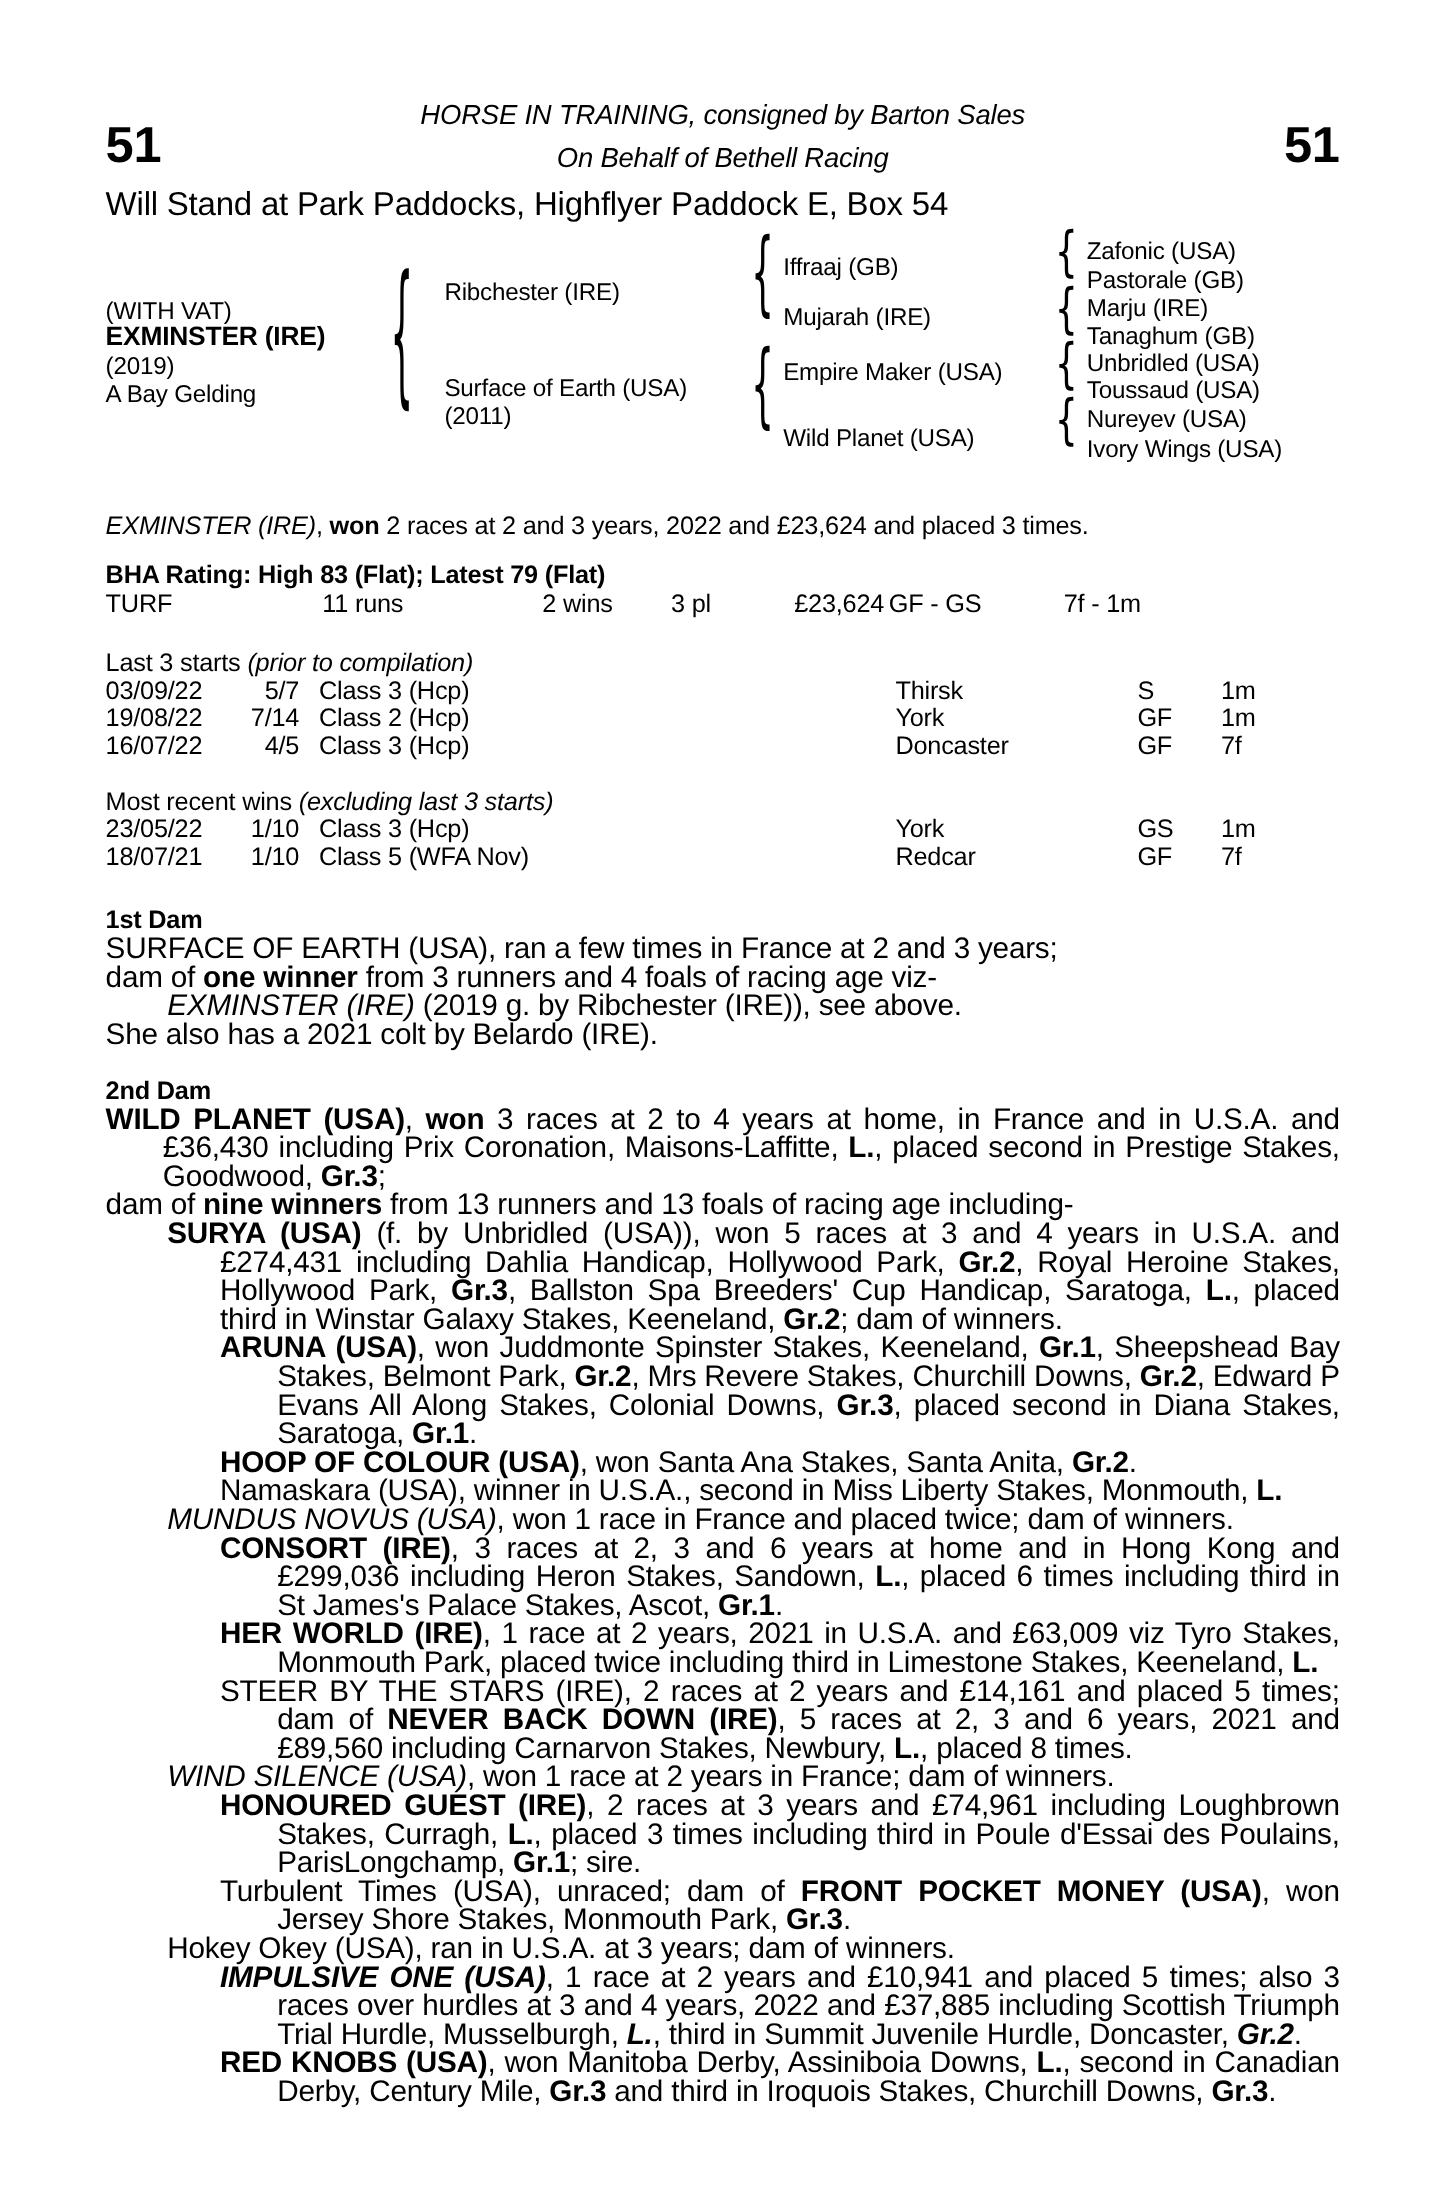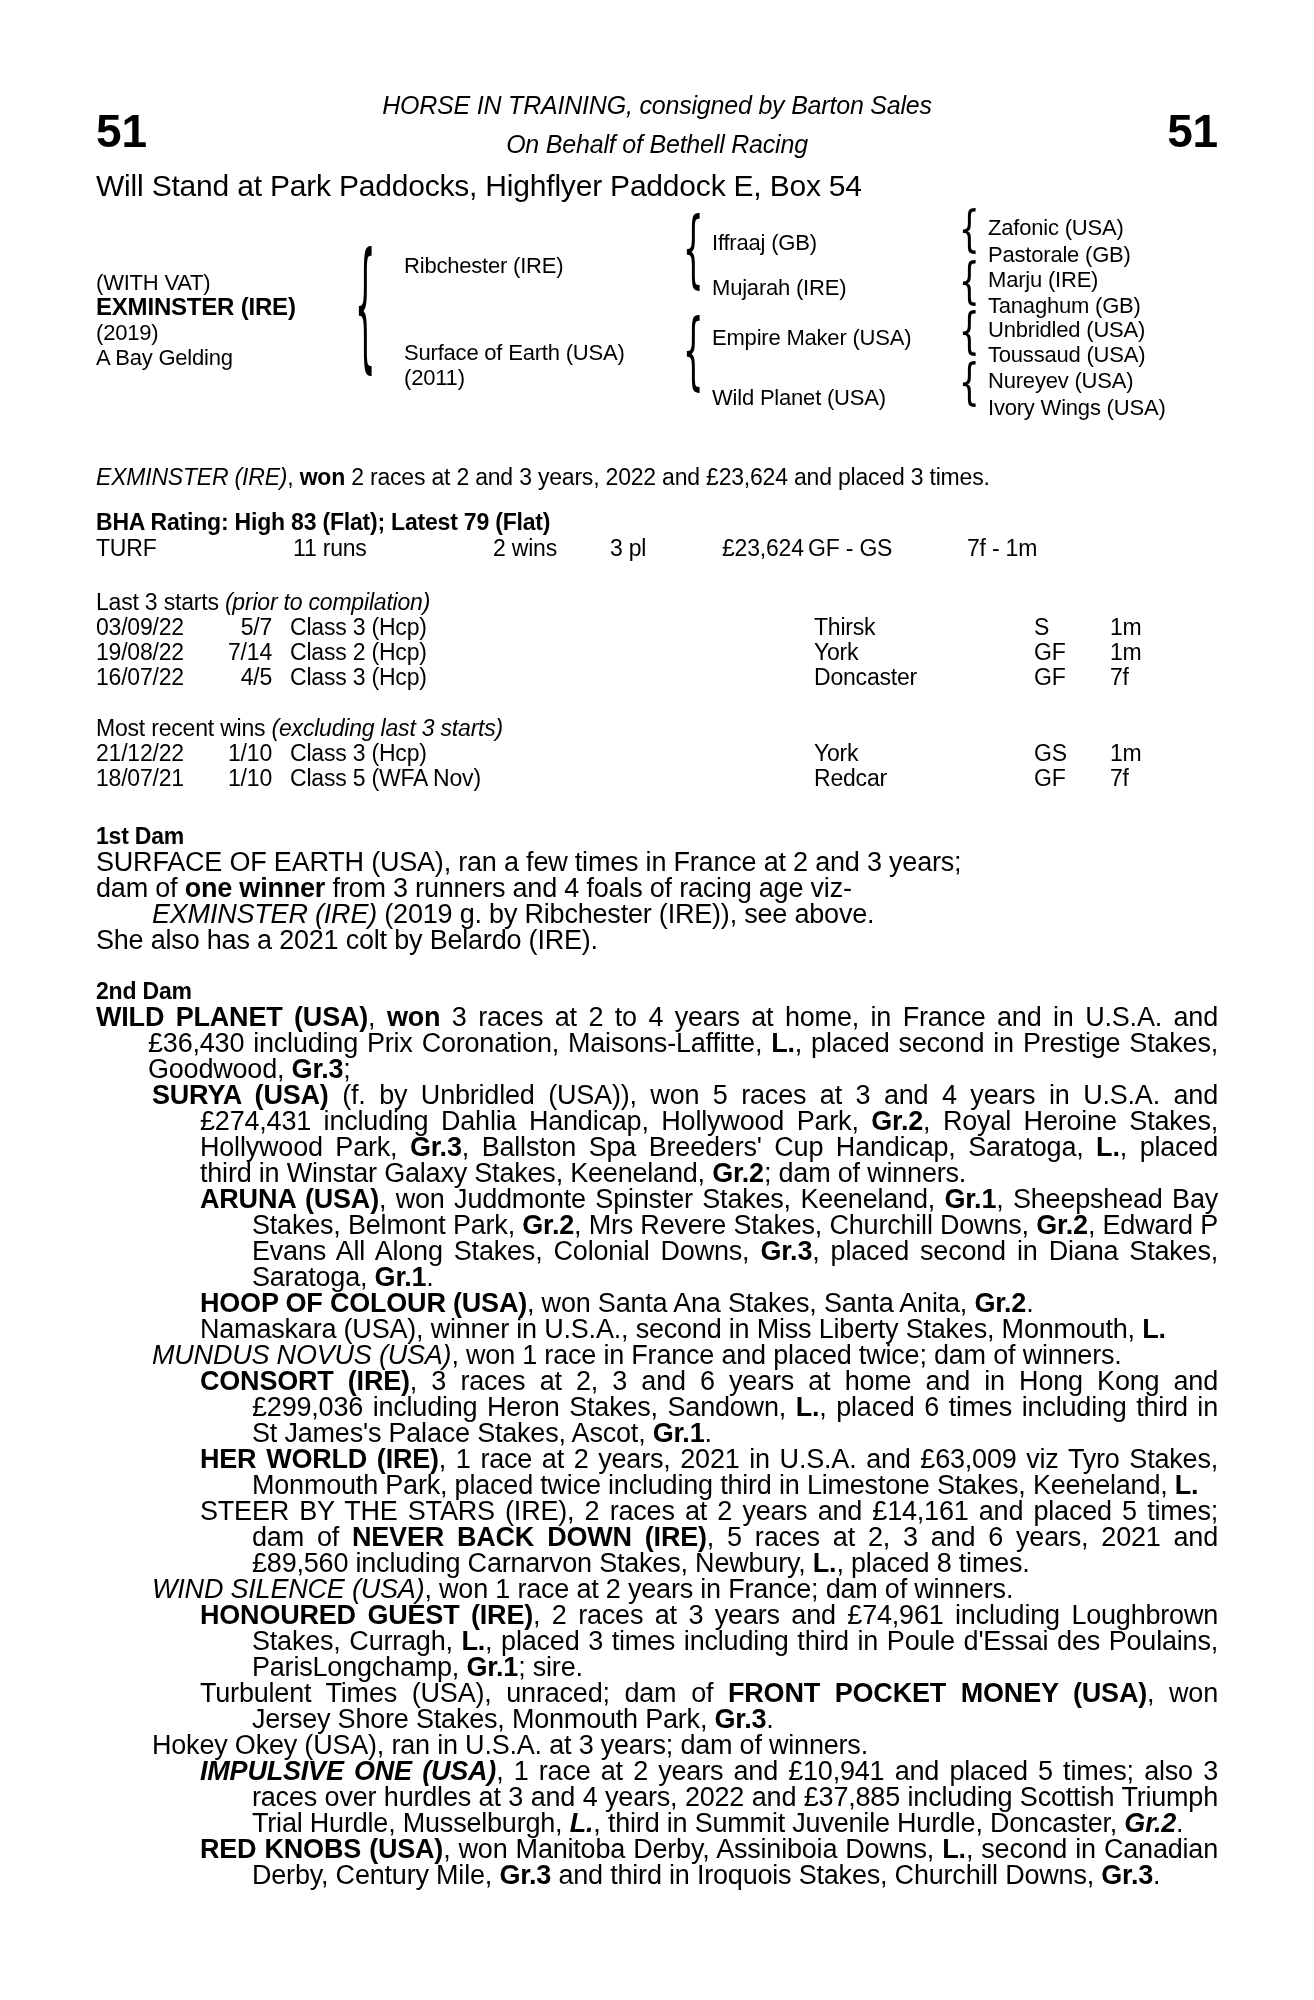--- a/index.html
+++ b/index.html
@@ -148,21 +148,21 @@
     <span class="c4">GF</span>
     <span class="c5">7f</span>
   </div>
 
   <div class="sec-head mt25">
     <span class="b">Most recent wins</span>
     <span> </span>
     <span class="i">(excluding last 3 starts)</span>
   </div>
   <div class="resrow">
-    <span class="c0">21/12/22</span>
+    <span class="c0">23/05/22</span>
     <span class="c1">1/10</span>
     <span class="c2">Class 3 (Hcp)</span>
     <span class="c3">York</span>
     <span class="c4">GS</span>
     <span class="c5">1m</span>
   </div>
   <div class="resrow">
     <span class="c0">18/07/21</span>
     <span class="c1">1/10</span>
     <span class="c2">Class 5 (WFA Nov)</span>
@@ -172,20 +172,21 @@
   </div>
 
   <div class="dam-head mt32">1st Dam</div>
   <p class="para p0"><span>SURFACE OF EARTH (USA), ran a few times in France at 2 and 3 years;</span></p>
   <p class="para p0"><span>dam of </span><span style="font-weight: bold;">one winner</span><span> from 3 runners and 4 foals of racing age viz-</span></p>
   <p class="para p1"><span style="font-style: italic;">EXMINSTER (IRE)</span><span> (2019 g. by Ribchester (IRE)), see above.</span></p>
   <p class="para p0"><span>She also has a 2021 colt by Belardo (IRE).</span></p>
 
   <div class="dam-head mt25">2nd Dam</div>
   <p class="para p0"><span style="font-weight: bold;">WILD PLANET (USA)</span><span>, </span><span style="font-weight: bold;">won</span><span> 3 races at 2 to 4 years at home, in France and in U.S.A. and £36,430 including Prix Coronation, Maisons-Laffitte, </span><span style="font-weight: bold;">L.</span><span>, placed second in Prestige Stakes, Goodwood, </span><span style="font-weight: bold;">Gr.3</span><span>;</span></p>
+  <p class="para p0"><span>dam of </span><span style="font-weight: bold;">nine winners</span><span> from 13 runners and 13 foals of racing age including-</span></p>
   <p class="para p1"><span style="font-weight: bold;">SURYA (USA)</span><span> (f. by Unbridled (USA)), won 5 races at 3 and 4 years in U.S.A. and £274,431 including Dahlia Handicap, Hollywood Park, </span><span style="font-weight: bold;">Gr.2</span><span>, Royal Heroine Stakes, Hollywood Park, </span><span style="font-weight: bold;">Gr.3</span><span>, Ballston Spa Breeders' Cup Handicap, Saratoga, </span><span style="font-weight: bold;">L.</span><span>, placed third in Winstar Galaxy Stakes, Keeneland, </span><span style="font-weight: bold;">Gr.2</span><span>; dam of winners.</span></p>
   <p class="para p2"><span style="font-weight: bold;">ARUNA (USA)</span><span>, won Juddmonte Spinster Stakes, Keeneland, </span><span style="font-weight: bold;">Gr.1</span><span>, Sheepshead Bay Stakes, Belmont Park, </span><span style="font-weight: bold;">Gr.2</span><span>, Mrs Revere Stakes, Churchill Downs, </span><span style="font-weight: bold;">Gr.2</span><span>, Edward P Evans All Along Stakes, Colonial Downs, </span><span style="font-weight: bold;">Gr.3</span><span>, placed second in Diana Stakes, Saratoga, </span><span style="font-weight: bold;">Gr.1</span><span>.</span></p>
   <p class="para p2"><span style="font-weight: bold;">HOOP OF COLOUR (USA)</span><span>, won Santa Ana Stakes, Santa Anita, </span><span style="font-weight: bold;">Gr.2</span><span>.</span></p>
   <p class="para p2"><span style="font-weight: normal;">Namaskara (USA)</span><span>, winner in U.S.A., second in Miss Liberty Stakes, Monmouth, </span><span style="font-weight: bold;">L.</span></p>
   <p class="para p1"><span style="font-style: italic;">MUNDUS NOVUS (USA)</span><span>, won 1 race in France and placed twice; dam of winners.</span></p>
   <p class="para p2"><span style="font-weight: bold;">CONSORT (IRE)</span><span>, 3 races at 2, 3 and 6 years at home and in Hong Kong and £299,036 including Heron Stakes, Sandown, </span><span style="font-weight: bold;">L.</span><span>, placed 6 times including third in St James's Palace Stakes, Ascot, </span><span style="font-weight: bold;">Gr.1</span><span>.</span></p>
   <p class="para p2"><span style="font-weight: bold;">HER WORLD (IRE)</span><span>, 1 race at 2 years, 2021 in U.S.A. and £63,009 viz Tyro Stakes, Monmouth Park, placed twice including third in Limestone Stakes, Keeneland, </span><span style="font-weight: bold;">L.</span></p>
   <p class="para p2"><span style="">STEER BY THE STARS (IRE)</span><span>, 2 races at 2 years and £14,161 and placed 5 times; dam of </span><span style="font-weight: bold;">NEVER BACK DOWN (IRE)</span><span>, 5 races at 2, 3 and 6 years, 2021 and £89,560 including Carnarvon Stakes, Newbury, </span><span style="font-weight: bold;">L.</span><span>, placed 8 times.</span></p>
   <p class="para p1"><span style="font-style: italic;">WIND SILENCE (USA)</span><span>, won 1 race at 2 years in France; dam of winners.</span></p>
   <p class="para p2"><span style="font-weight: bold;">HONOURED GUEST (IRE)</span><span>, 2 races at 3 years and £74,961 including Loughbrown Stakes, Curragh, </span><span style="font-weight: bold;">L.</span><span>, placed 3 times including third in Poule d'Essai des Poulains, ParisLongchamp, </span><span style="font-weight: bold;">Gr.1</span><span>; sire.</span></p>

